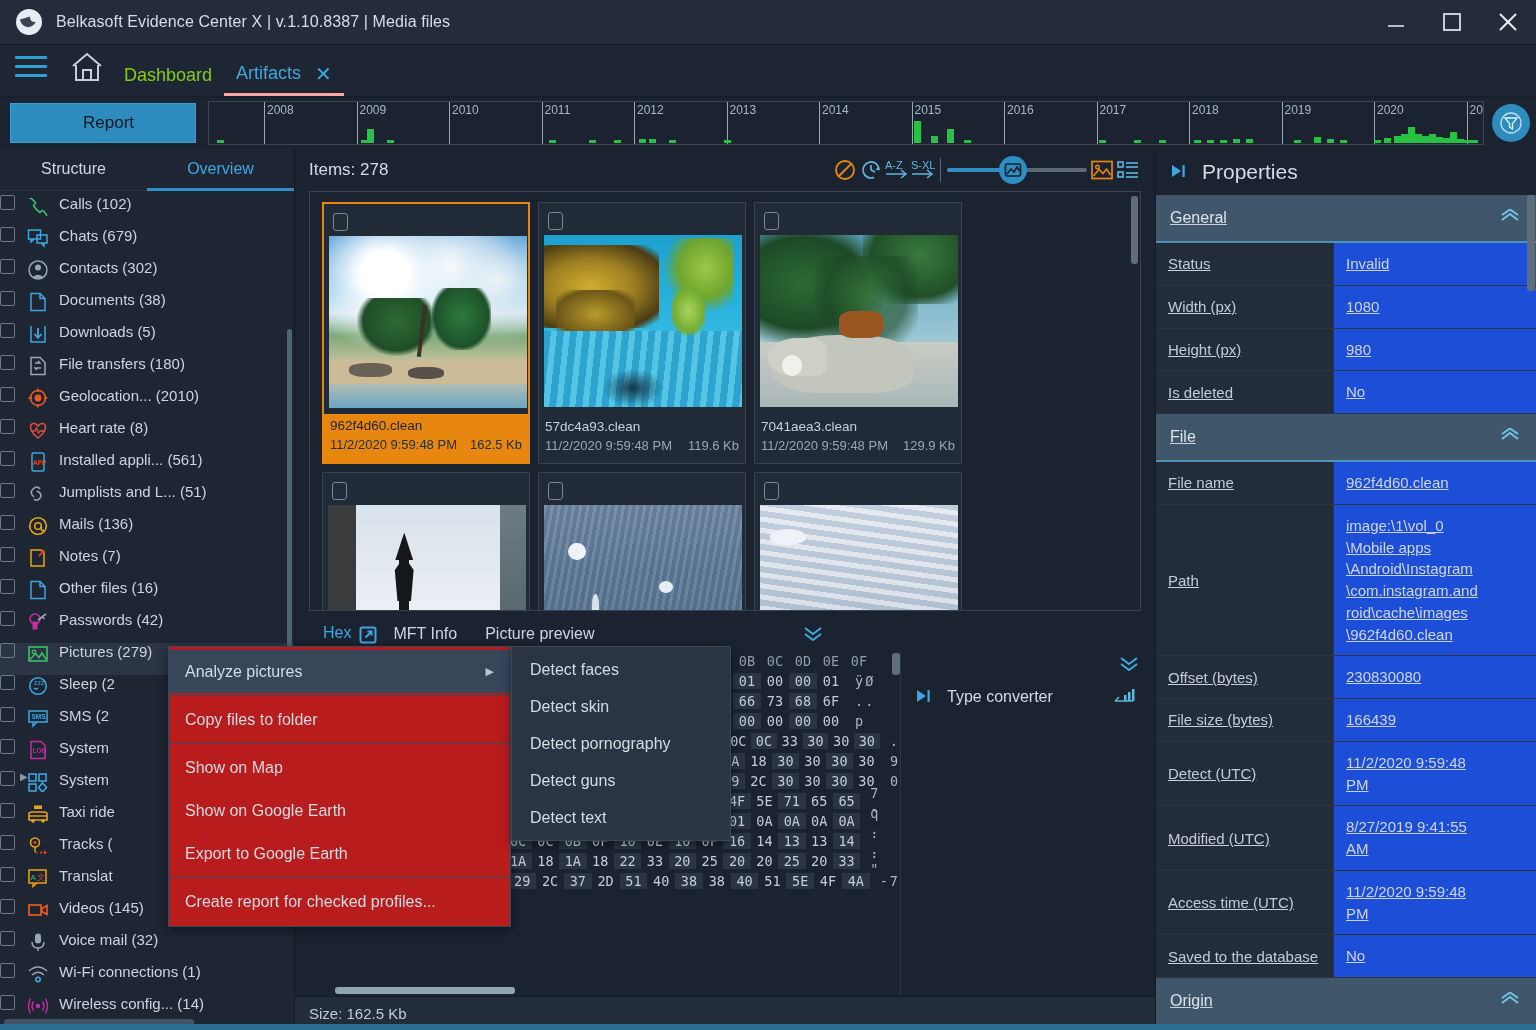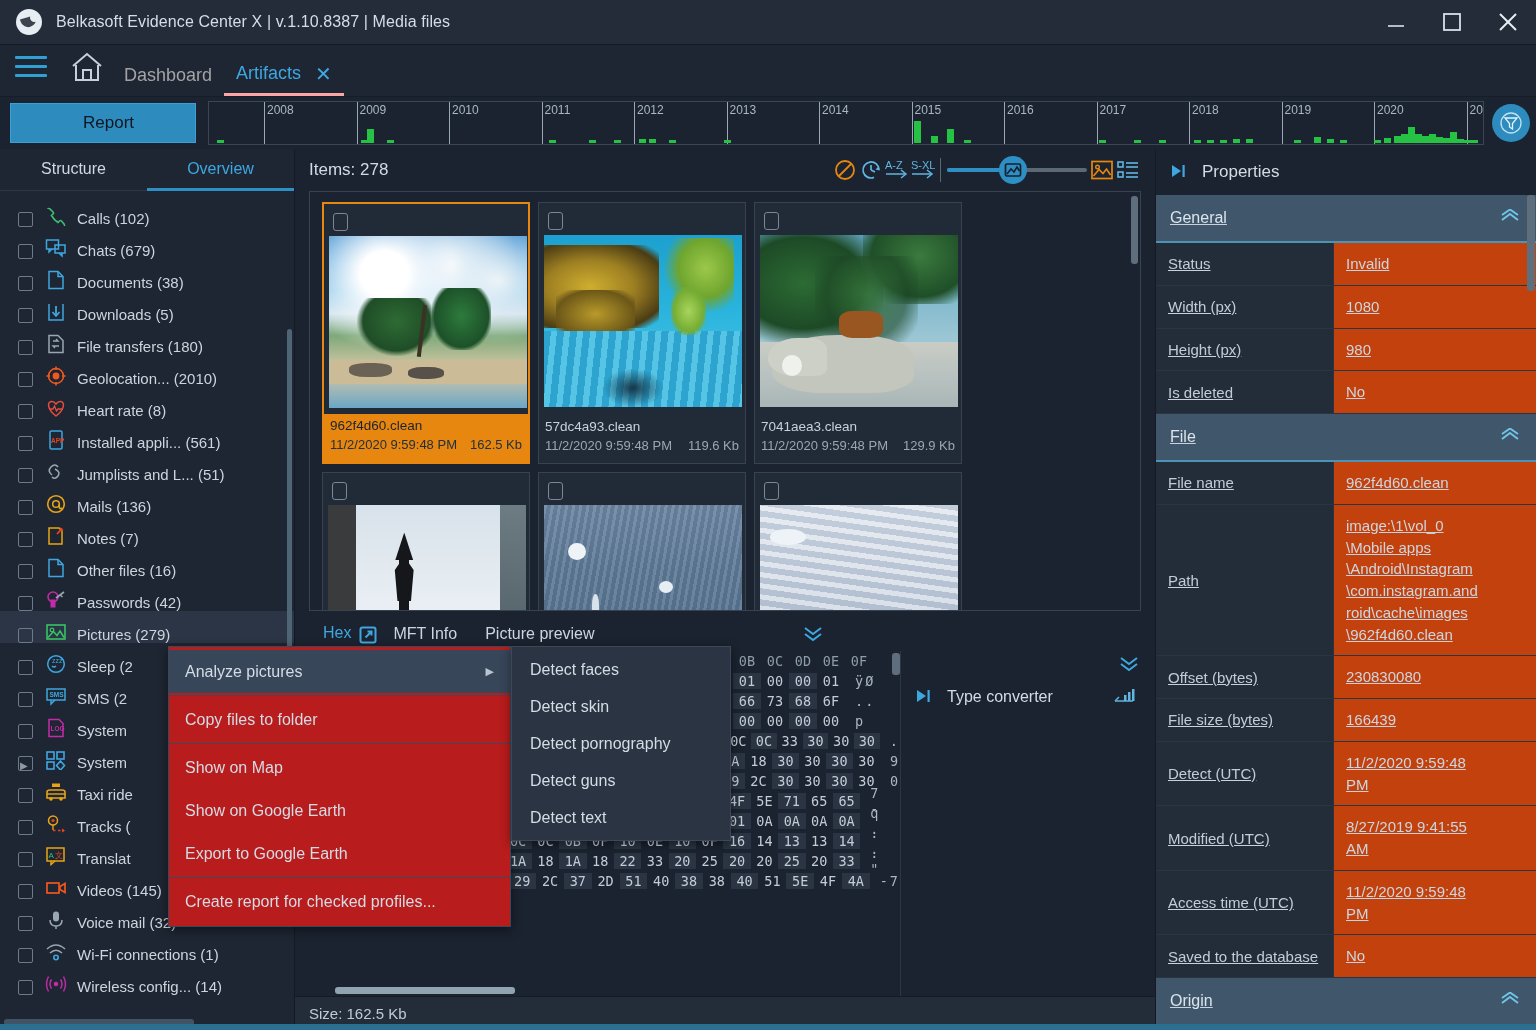--- a/index.html
+++ b/index.html
@@ -33,21 +33,21 @@
   #win-ctrls{margin-left:auto;display:flex;align-items:center;height:100%;}
   .wbtn{width:56px;height:45px;display:flex;align-items:center;justify-content:center;color:#d8e0e9;}
   .wbtn svg{display:block}
   
   #navbar{height:52px;background:#1e2633;display:flex;align-items:flex-end;border-bottom:1px solid #161d27;}
   #hamburger{width:62px;height:52px;display:flex;flex-direction:column;justify-content:center;align-items:center;gap:6px;padding-bottom:8px;}
   #hamburger i{display:block;width:32px;height:3px;background:#2f9fd4;border-radius:1px;}
   #home-icon{width:50px;height:52px;display:flex;align-items:center;justify-content:center;padding-bottom:6px;}
   .navtab{
     height:42px;display:flex;align-items:center;padding:0 12px;font-size:18px;
-    color:#a3a3a3;position:relative;margin-bottom:0;
+    color:#84cc16;position:relative;margin-bottom:0;
   }
   #tab-artifacts{color:#3fa7e0;border-bottom:3px solid #fca5a5;}
   #tab-artifacts .closex{margin-left:14px;font-size:20px;color:#3fa7e0;line-height:1;}
   
   #toprow{height:52px;background:#1b2330;display:flex;align-items:center;}
   #report-btn{
     width:186px;height:40px;margin-left:10px;background:#2d8cbd;color:#0f1722;
     display:flex;align-items:center;justify-content:center;font-size:17px;flex:none;
     border:1px solid #3ea0d2;
     padding-left:11px;
@@ -65,21 +65,21 @@
   }
   
   #main{display:flex;height:calc(1030px - 45px - 52px - 52px);}
   
   #left{width:295px;background:#1e2633;display:flex;flex-direction:column;border-right:1px solid #141a24;position:relative;}
   #left-tabs{height:42px;display:flex;align-items:center;border-bottom:1px solid #2c3644;}
   .ltab{flex:1;text-align:center;font-size:16px;color:#cfd8e1;height:42px;line-height:40px;position:relative;}
   #ltab-overview{color:#3fa7e0;}
   #ltab-overview:after{content:"";position:absolute;left:0;right:0;bottom:0;height:3px;background:#2f8fc4;}
   #tree{flex:1;overflow:hidden;padding-top:4px;position:relative;}
-  .trow{height:32px;display:flex;align-items:flex-end;padding-left:18px;font-size:15px;white-space:nowrap;}
+  .trow{height:32px;display:flex;align-items:flex-start;font-size:15px;white-space:nowrap;}
   .trow.sel{background:#2b3545;}
   .tcheck{width:15px;height:15px;border:1px solid #6d7a89;border-radius:2px;flex:none;margin-right:10px;}
   .ticon{width:26px;height:22px;flex:none;display:flex;align-items:center;justify-content:center;margin-right:8px;}
   .tlabel{color:#ccd5de;}
   .texp{width:14px;position:absolute;left:20px;color:#8d99a7;font-size:10px;}
   #left-scroll{position:absolute;right:2px;top:180px;width:5px;height:420px;background:#4d6574;border-radius:3px;}
   #left-hscroll{position:absolute;left:4px;bottom:4px;height:7px;width:190px;background:#415466;border-radius:3px;}
   
   #center{flex:1;display:flex;flex-direction:column;background:#1b2330;min-width:0;}
   #center-toolbar{height:42px;display:flex;align-items:center;padding:0 14px;flex:none;}
@@ -125,27 +125,27 @@
   #hex-vscroll{position:absolute;right:0px;top:2px;width:8px;height:22px;background:#5f6e7c;border-radius:3px;}
   #typeconv{width:255px;border-left:1px solid #2c3644;position:relative;flex:none;}
   #tc-collapse{position:absolute;right:14px;top:4px;color:#3fa7e0;font-size:14px;}
   #tc-head{display:flex;align-items:center;height:40px;margin-top:26px;padding-left:14px;gap:14px;}
   #tc-title{font-size:16px;color:#d3dbe4;}
   #tc-chart{margin-left:auto;margin-right:18px;}
   #statusbar{height:34px;background:#232c39;display:flex;align-items:center;padding-left:14px;font-size:15px;color:#c1cad4;flex:none;border-top:1px solid #151b25;}
   
   #right{width:381px;background:#1b2330;border-left:1px solid #141a24;display:flex;flex-direction:column;}
   #prop-head{height:46px;display:flex;align-items:center;gap:14px;padding-left:14px;flex:none;}
-  #prop-title{font-size:17px;color:#d3dbe4;}
+  #prop-title{font-size:21px;color:#d3dbe4;}
   #prop-body{flex:1;overflow:hidden;position:relative;text-decoration:underline;}
   .sec-head{height:48px;background:#40566a;display:flex;align-items:center;padding:0 14px;color:#dbe4ec;font-size:16px;border-bottom:2px solid #4b94b8;}
   .sec-head .chev{margin-left:auto;color:#6fc4e8;font-size:15px;}
   .prow{display:flex;border-bottom:1px solid #2b3442;}
   .pkey{width:178px;background:#232c39;padding:10px 12px;font-size:15px;color:#c3ccd6;border-right:1px solid #2b3442;display:flex;align-items:center;}
-  .pval{flex:1;background:#c2410c;padding:10px 12px;font-size:15px;color:#cdd6e0;white-space:pre-line;line-height:1.45;}
+  .pval{flex:1;background:#1d4ed8;padding:10px 12px;font-size:15px;color:#cdd6e0;white-space:pre-line;line-height:1.45;}
   #prop-vscroll{position:absolute;right:1px;top:0;width:8px;height:96px;background:#5f6e7c;border-radius:3px;}
   #prop-hscroll{position:absolute;left:0;bottom:0;height:6px;width:100%;background:#2b6f93;}
   
   #ctxmenu{
     position:absolute;left:168px;top:646px;width:343px;background:#b91c1c;
     border:1px solid #3c4758;z-index:50;padding:3px 0;
     box-shadow:0 3px 10px rgba(0,0,0,.45);
   }
   .ctxitem{height:43px;display:flex;align-items:center;padding:0 16px;font-size:16px;color:#d4dce5;position:relative;}
   .ctxitem.hl{background:#38465a;}
@@ -315,20 +315,31 @@
               <rect x="10" y="7" width="10" height="8" fill="none" stroke="#3fa7e0" stroke-width="1.5"></rect>
               <path d="M17 15 L17 18 L14 15" fill="none" stroke="#3fa7e0" stroke-width="1.5"></path>
             </svg>
           </span>
           <span class="tlabel">Chats (679)</span>
         </div>
         <div class="trow">
           <span class="tcheck"></span>
           <span class="ticon">
             <svg width="22" height="20">
+              <circle cx="11" cy="10" r="9" fill="none" stroke="#9aa6b3" stroke-width="1.5"></circle>
+              <circle cx="11" cy="7.5" r="3" fill="#9aa6b3"></circle>
+              <path d="M5 18 Q11 11.5 17 18" fill="#9aa6b3"></path>
+            </svg>
+          </span>
+          <span class="tlabel">Contacts (302)</span>
+        </div>
+        <div class="trow">
+          <span class="tcheck"></span>
+          <span class="ticon">
+            <svg width="22" height="20">
               <path d="M4 1.5 H13 L18 6.5 V18.5 H4 Z" fill="none" stroke="#3fa7e0" stroke-width="1.5"></path>
               <path d="M13 1.5 V6.5 H18" fill="none" stroke="#3fa7e0" stroke-width="1.5"></path>
             </svg>
           </span>
           <span class="tlabel">Documents (38)</span>
         </div>
         <div class="trow">
           <span class="tcheck"></span>
           <span class="ticon">
             <svg width="22" height="20">

